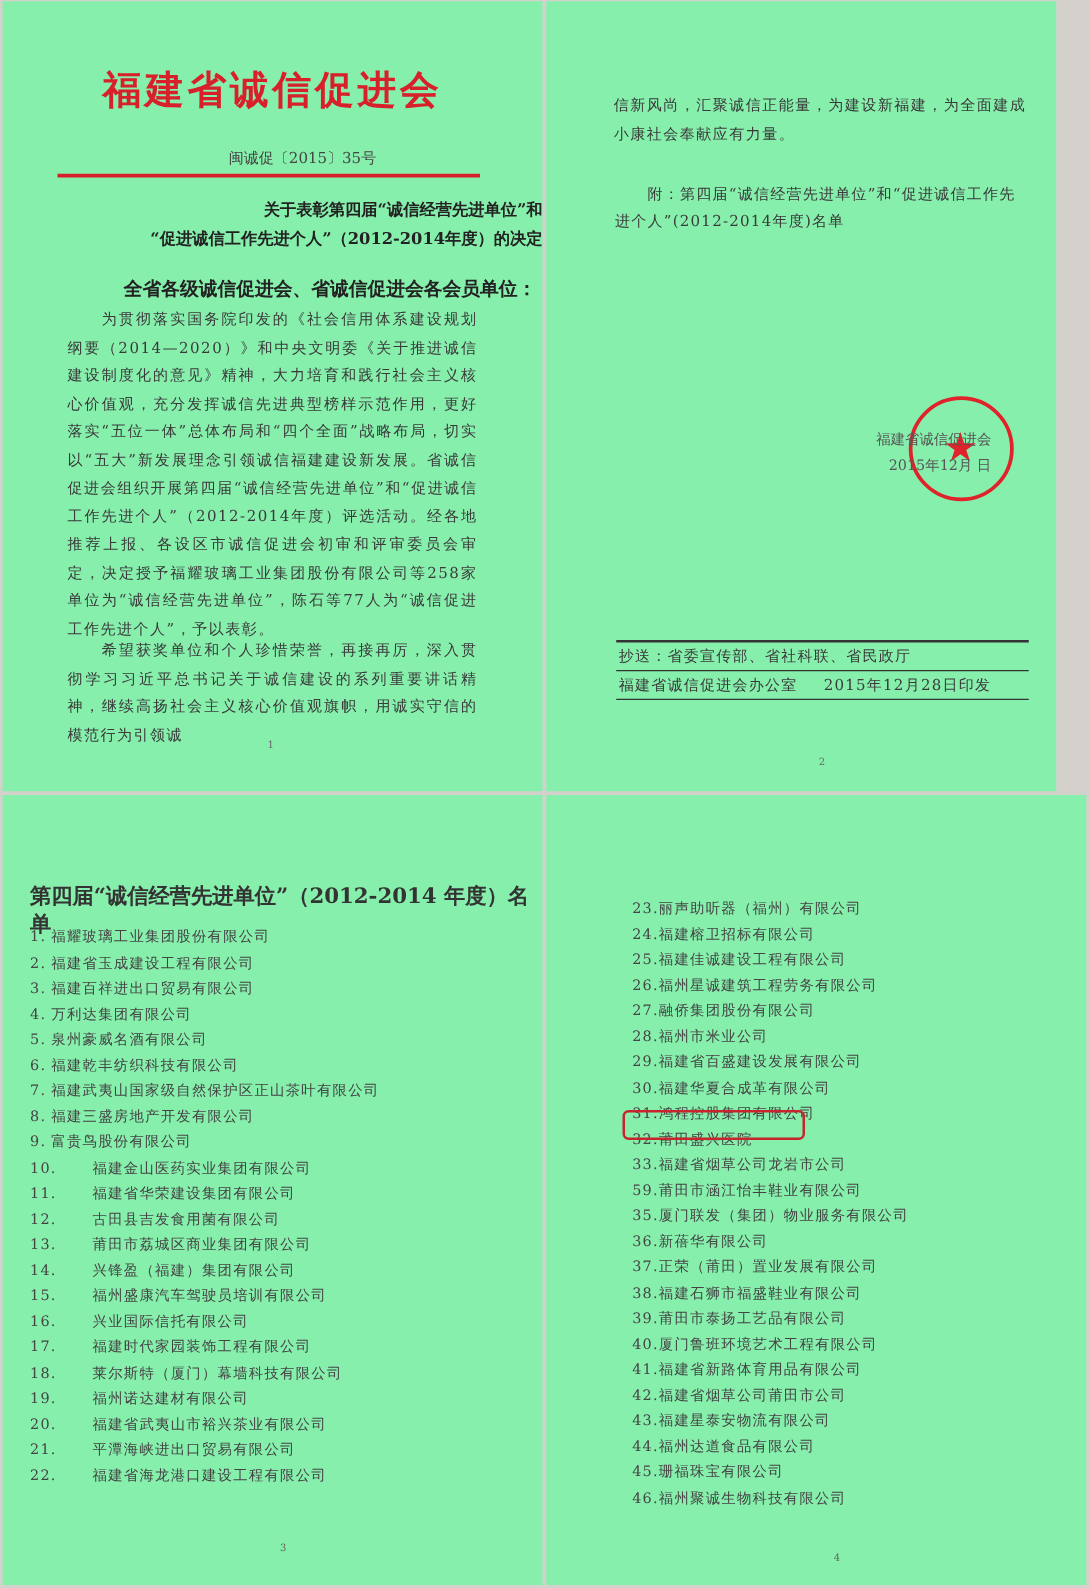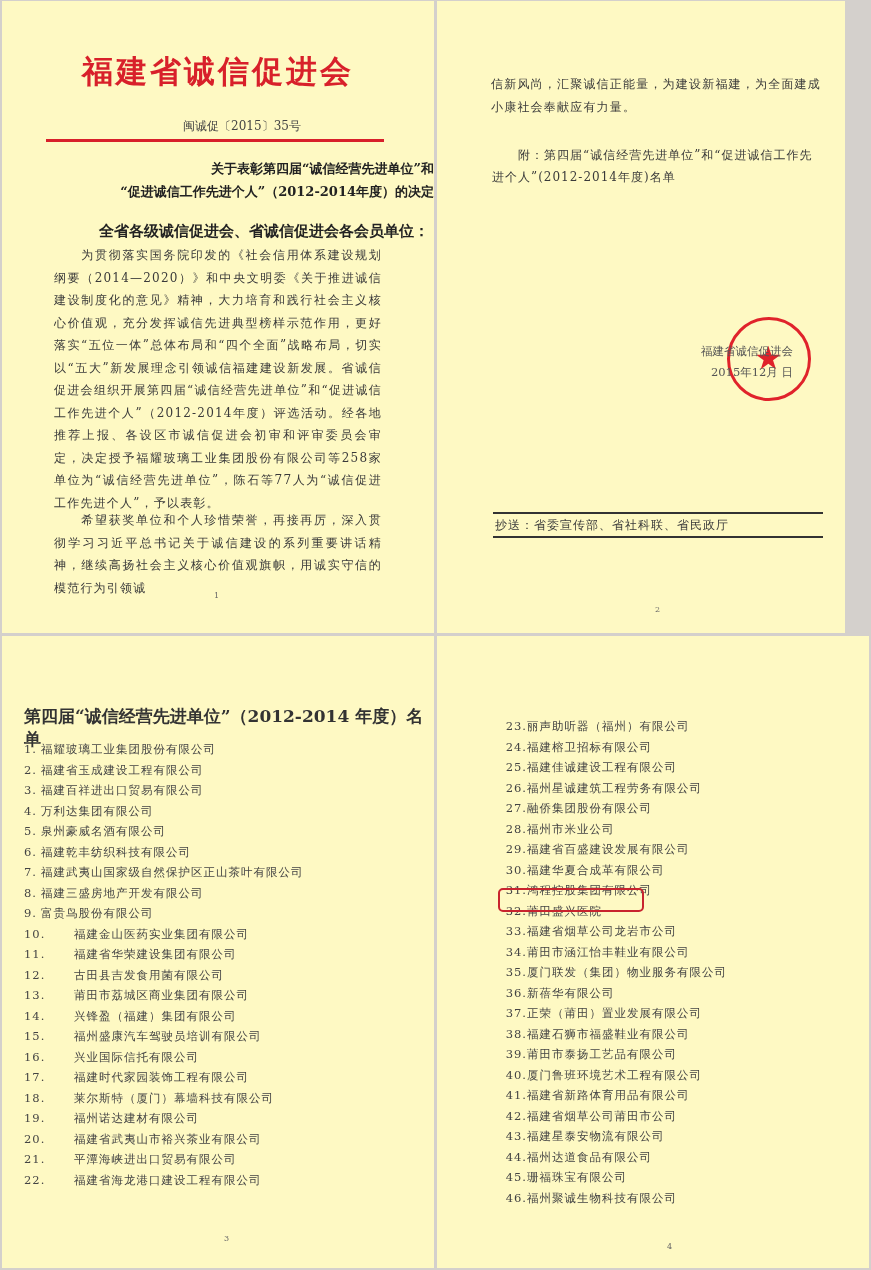--- a/index.html
+++ b/index.html
@@ -1,18 +1,18 @@
 <!DOCTYPE html>
 <html><head>
 <meta charset="utf-8">
 <style>
   html,body{margin:0;padding:0;}
   body{width:871px;height:1270px;background:#d4d0cc;position:relative;overflow:hidden;
        font-family:"DejaVu Serif","Liberation Serif",serif;color:#3a3a3a;}
-  .page{position:absolute;background:#fef9c3;overflow:hidden;text-decoration:underline;}
+  .page{position:absolute;background:#86efac;overflow:hidden;text-decoration:underline;}
   #p1{left:2px;top:1px;width:432px;height:632px;}
   #p2{left:437px;top:1px;width:408px;height:632px;}
   #p3{left:2px;top:636px;width:432px;height:632px;}
   #p4{left:437px;top:636px;width:432px;height:632px;}
   .redtitle{position:absolute;left:0;width:432px;top:50px;text-align:center;color:#d8202a;
             font-size:31px;font-weight:bold;letter-spacing:3px;font-family:"DejaVu Serif",serif;}
   .docno{position:absolute;top:117px;left:0;width:432px;text-align:center;font-size:12px;color:#444;padding-left:24px;}
   .redline{position:absolute;top:138px;left:44px;width:338px;height:3px;background:#d8202a;}
   .heading{position:absolute;left:0;width:432px;text-align:right;font-size:13px;font-weight:bold;color:#222;line-height:22px;}
   .salut{position:absolute;left:50px;top:221px;font-size:15px;font-weight:bold;color:#222;margin-left:47px;}
@@ -58,20 +58,24 @@
     <span class="star">★</span>
   </div>
   <div class="sign" style="top:343px">福建省诚信促进会</div>
   <div class="sign" style="top:364px">2015年12月 日</div>
   <div class="ccbox">
     <div class="ccline"></div>
     <div class="ccrow">
         <span>抄送：省委宣传部、省社科联、省民政厅</span>
       </div>
     <div class="ccline" style="height:1px"></div>
+    <div class="ccrow">
+      <span>福建省诚信促进会办公室</span>
+      <span style="margin-right:28px">2015年12月28日印发</span>
+    </div>
     <div class="ccline"></div>
   </div>
   <div class="pgnum" style="left:218px;top:604px">2</div>
 </div>
 
 <div class="page" id="p3">
   <div class="listtitle">第四届“诚信经营先进单位”（2012-2014 年度）名单</div>
   <ul class="list" id="list3">
       <li>
         <span class="num narrow">1.</span>
@@ -205,21 +209,21 @@
       </li>
       <li>
         <span class="num ">32.</span>
         <span>莆田盛兴医院</span>
       </li>
       <li>
         <span class="num ">33.</span>
         <span>福建省烟草公司龙岩市公司</span>
       </li>
       <li>
-        <span class="num ">34.</span>
+        <span class="num ">59.</span>
         <span>莆田市涵江怡丰鞋业有限公司</span>
       </li>
       <li>
         <span class="num ">35.</span>
         <span>厦门联发（集团）物业服务有限公司</span>
       </li>
       <li>
         <span class="num ">36.</span>
         <span>新蓓华有限公司</span>
       </li>

